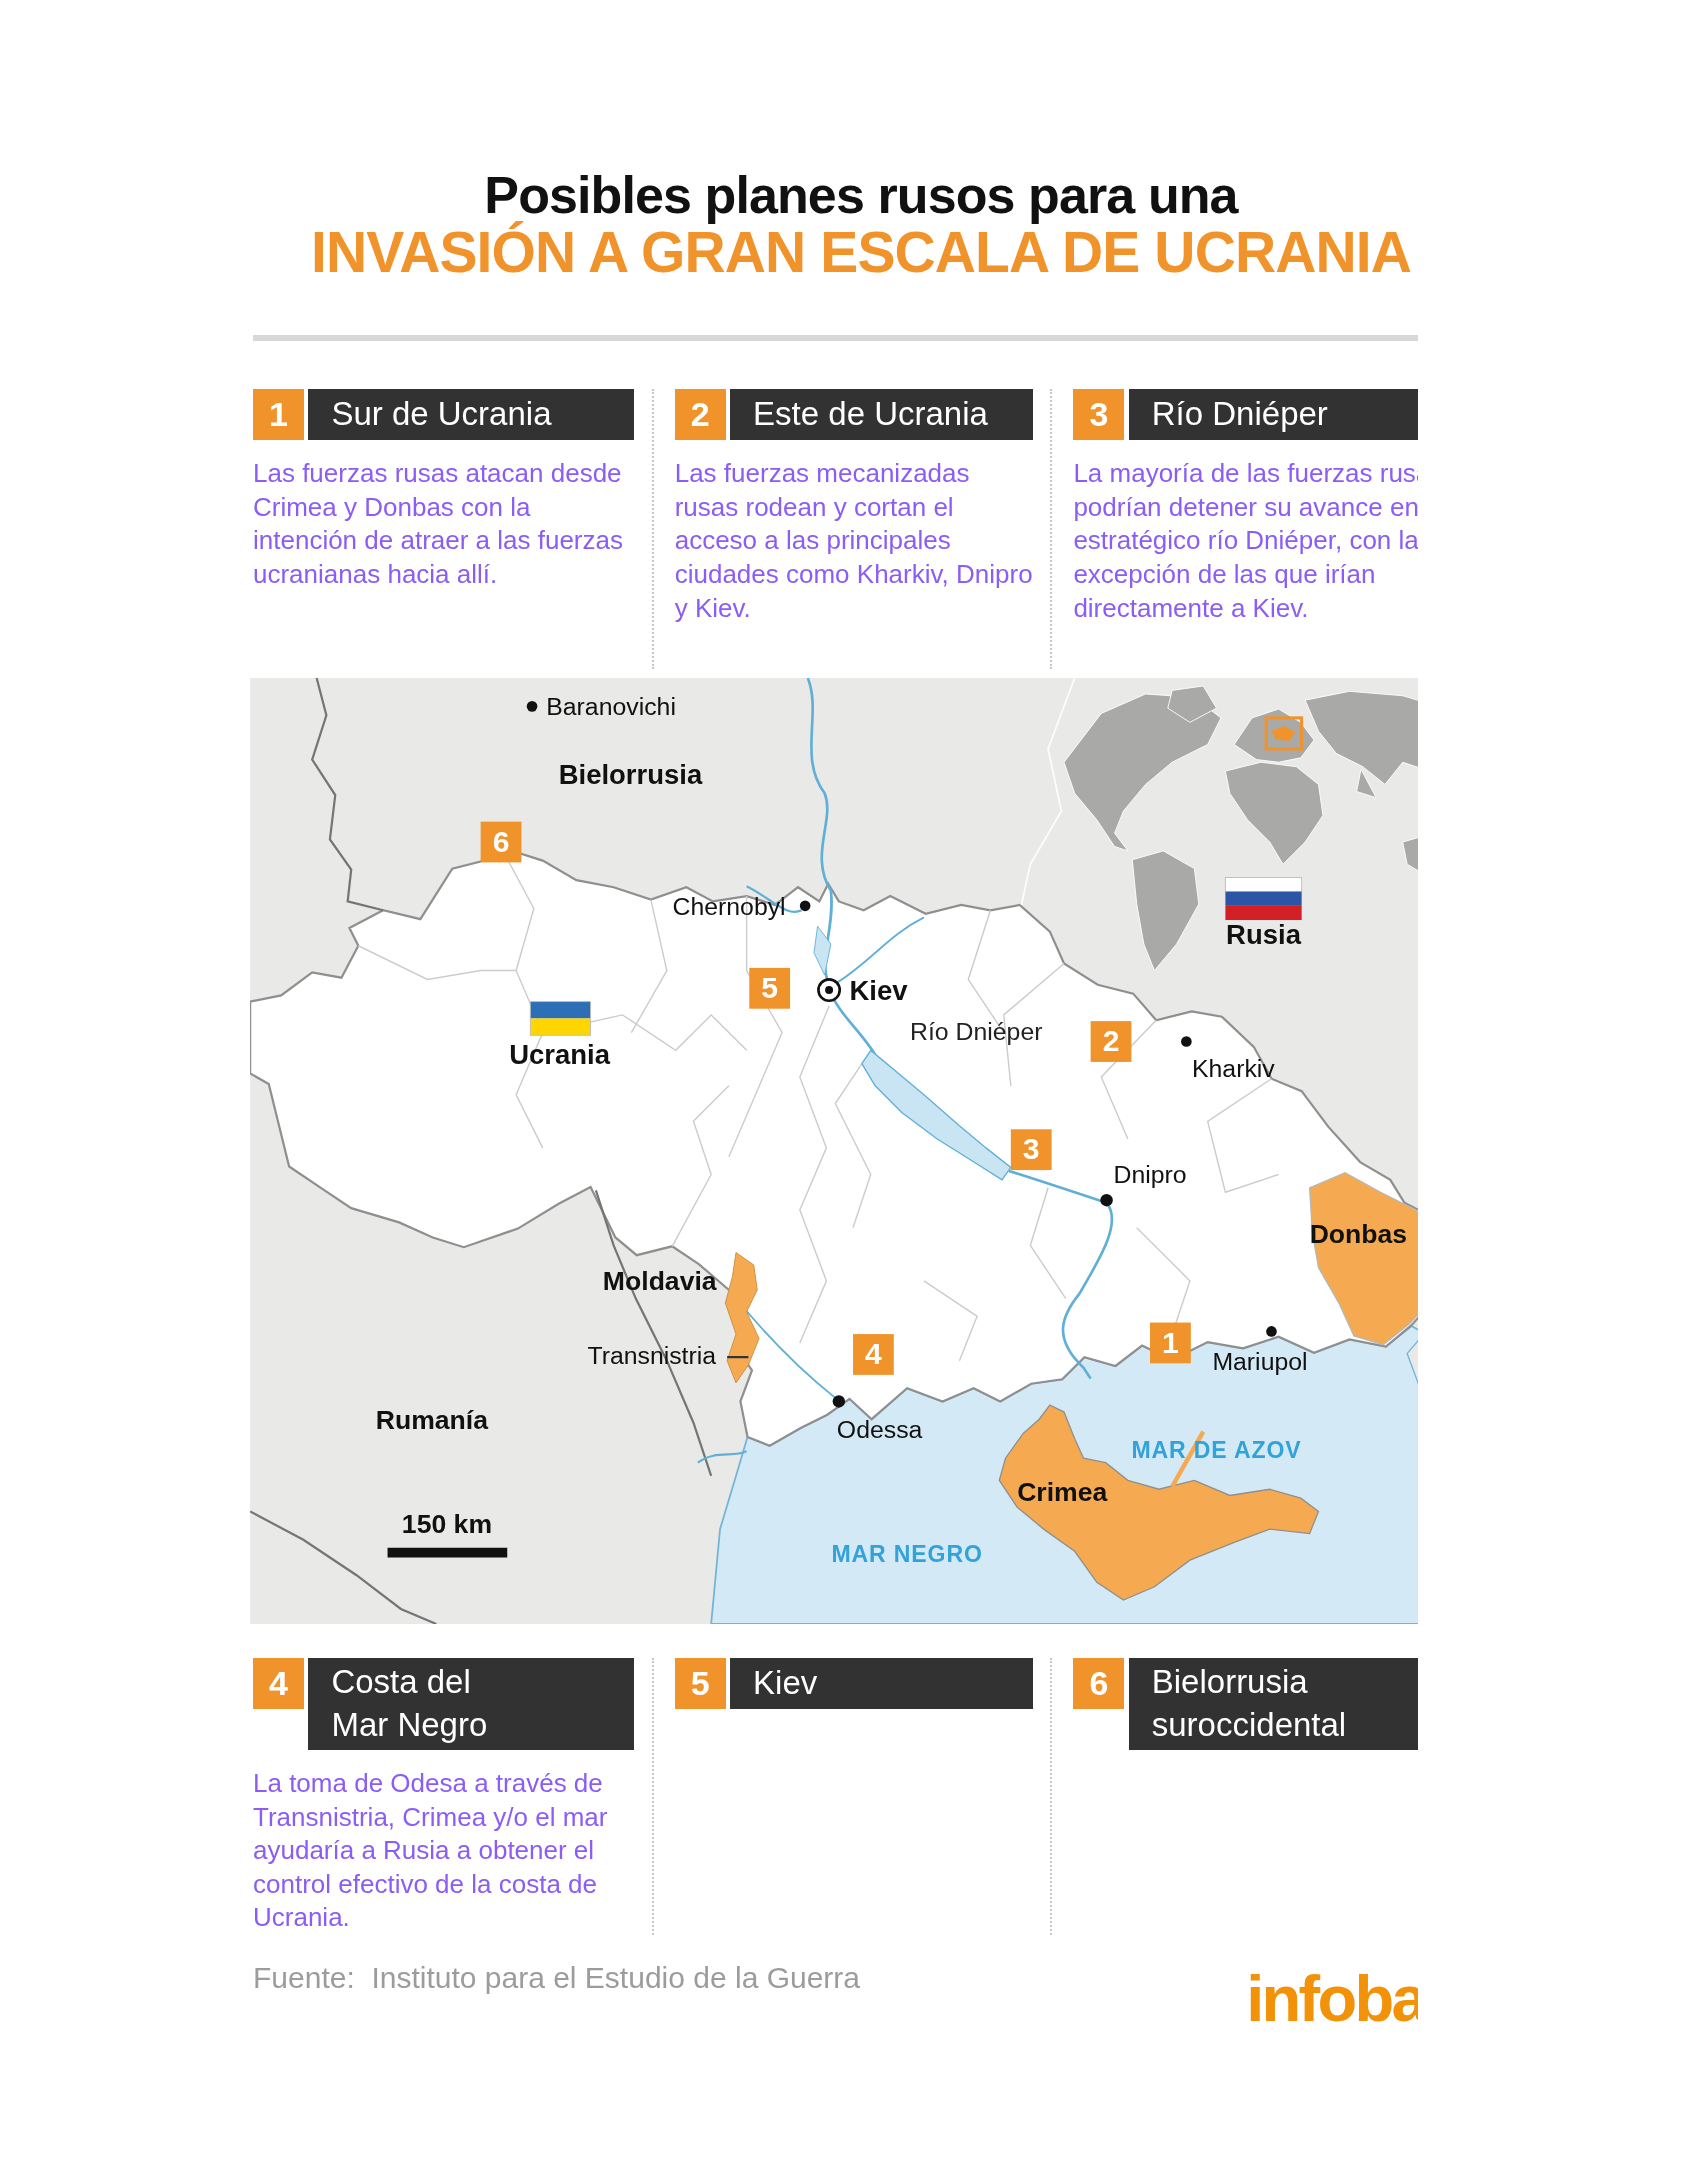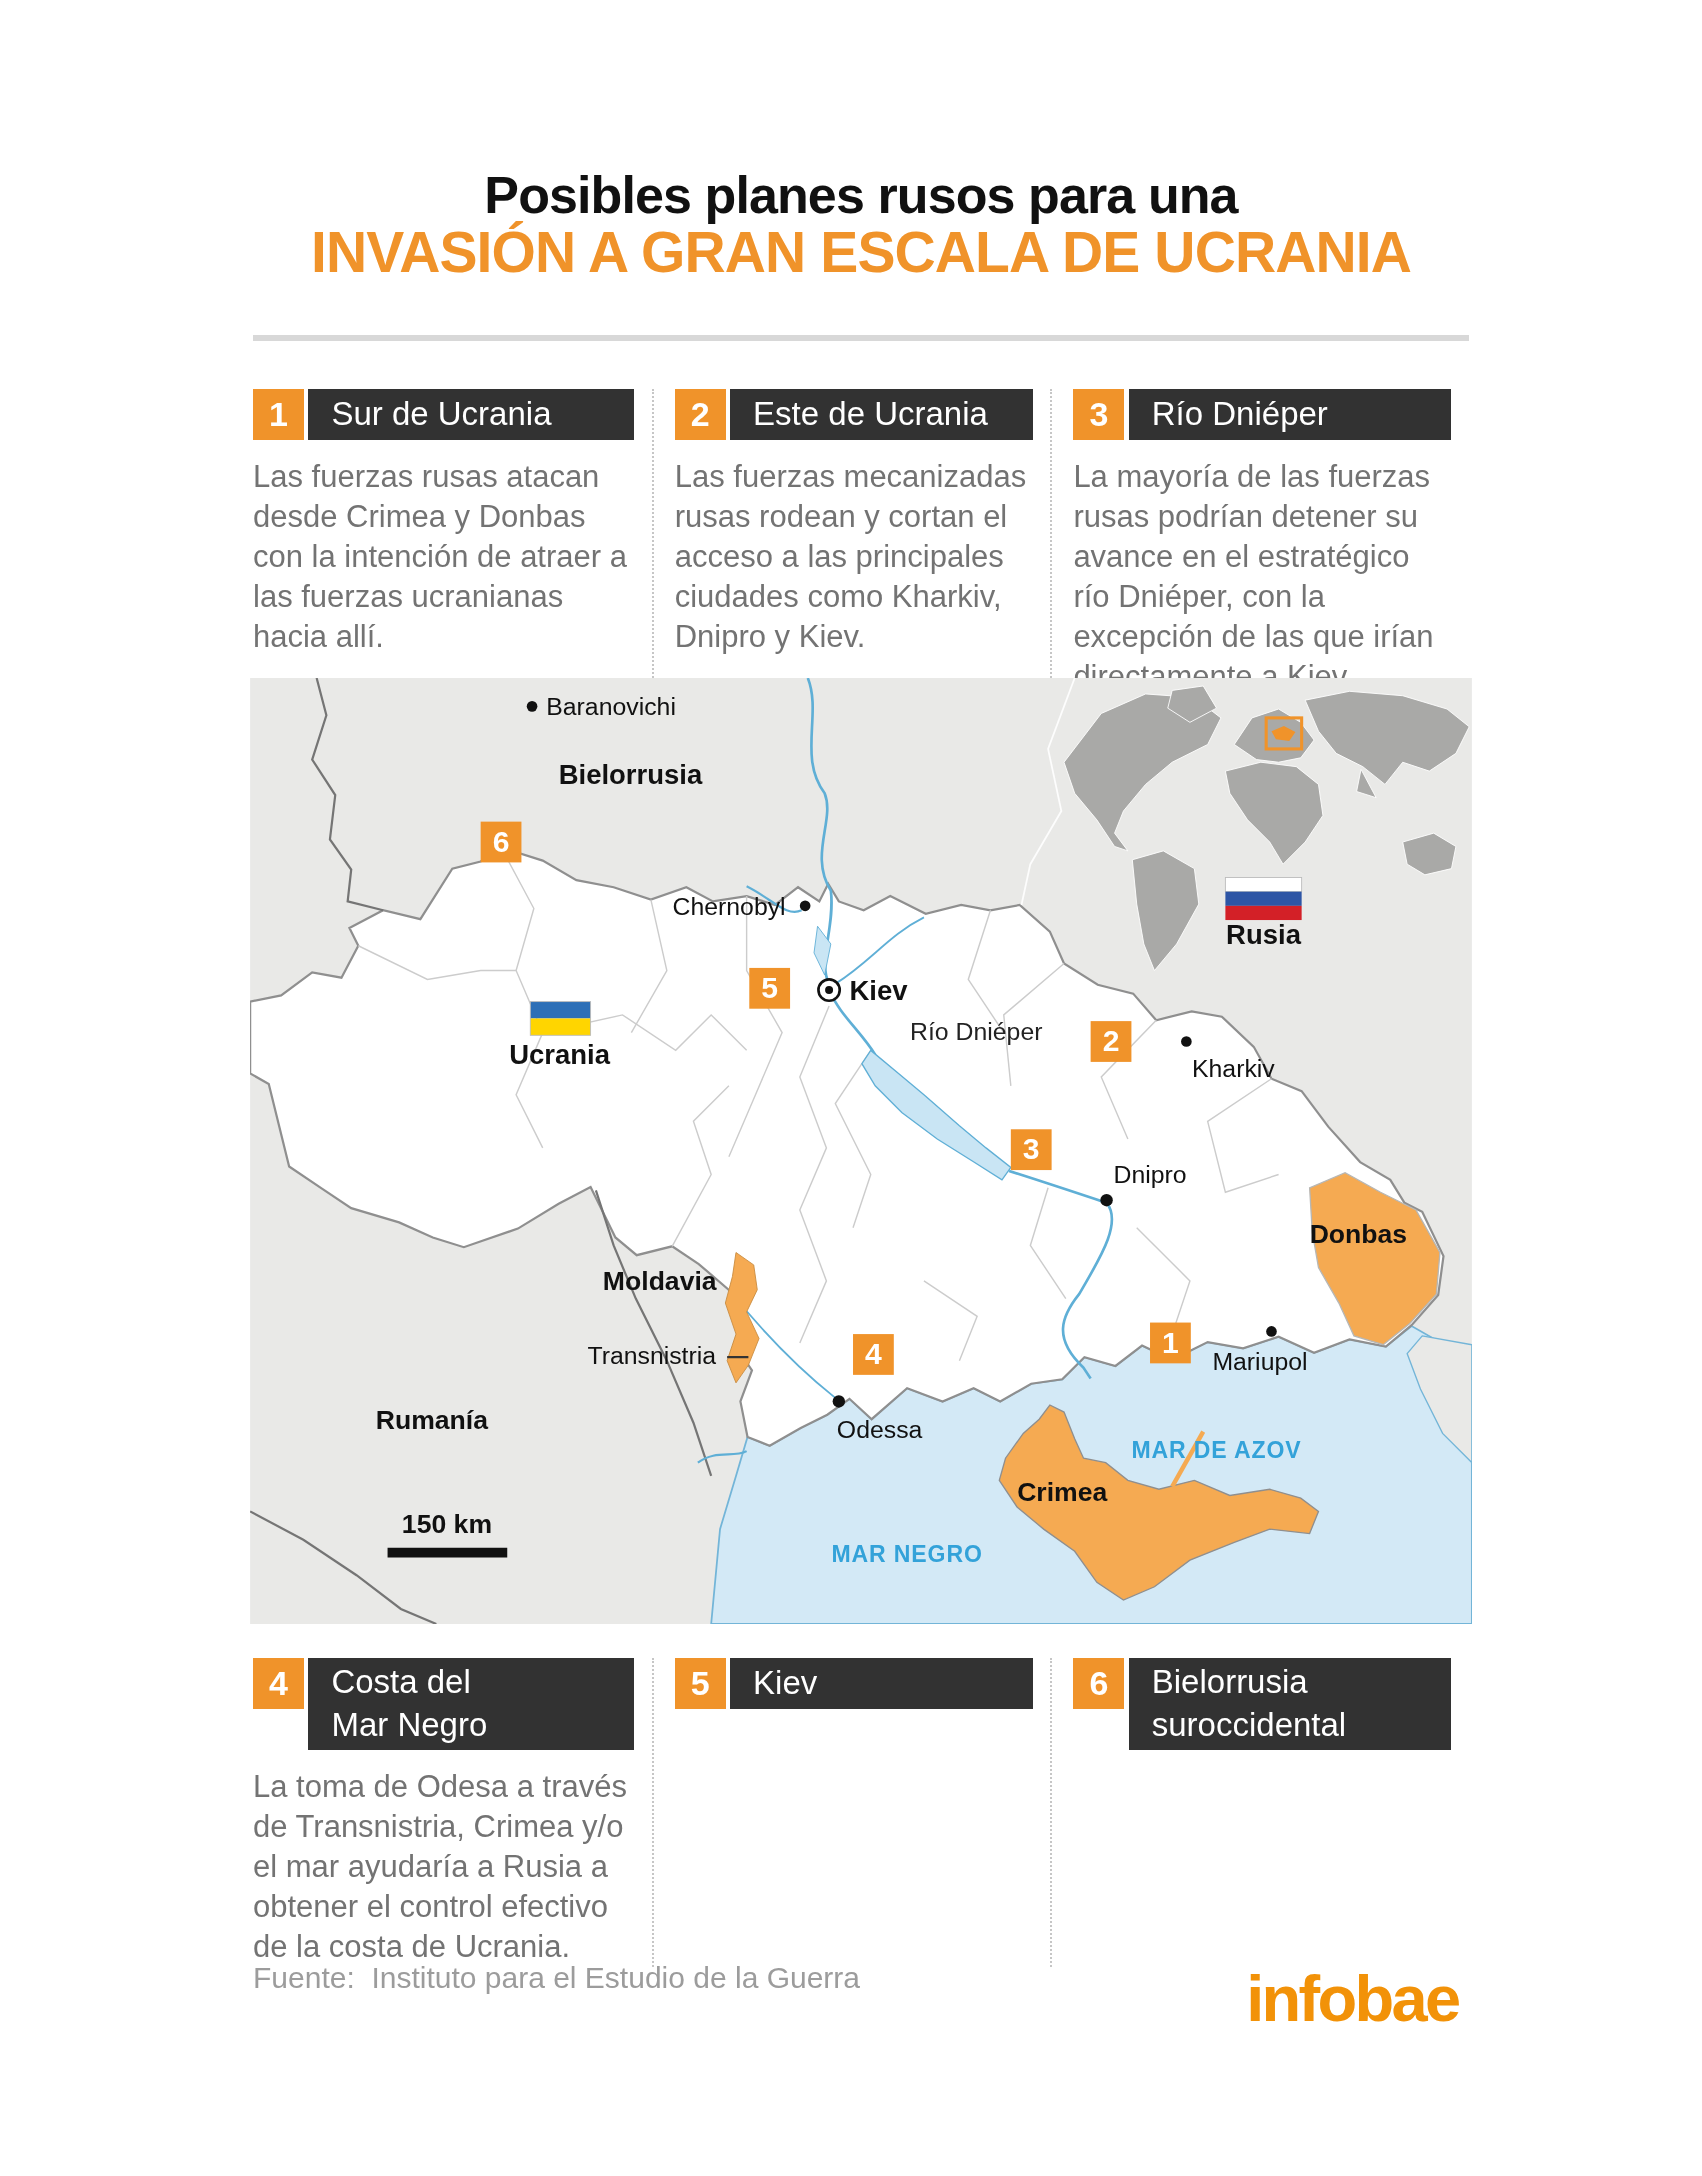--- a/index.html
+++ b/index.html
@@ -1,37 +1,37 @@
 <!DOCTYPE html>
 <html style="font-size:14px"><head>
 <meta charset="utf-8">
 <style>
   html,body{margin:0;padding:0;background:#fff;}
-  .page{width:1702px;height:2177px;background:#fff;position:relative;
+  .page{width:1418px;height:2177px;background:#fff;position:relative;
         font-family:"Liberation Sans","DejaVu Sans",sans-serif;color:#111;overflow:hidden;}
   .content{margin-left:253px;width:1216px;}
   
   .title-block{padding-top:168px;text-align:center;}
   .t1{font-size:52px;font-weight:bold;color:#111;line-height:1.05;letter-spacing:-0.9px;}
   .t2{font-size:57px;font-weight:bold;color:#F0932A;line-height:1.05;margin-top:0;letter-spacing:-0.9px;}
   .rule{height:5.3px;background:#D8D8D8;margin-top:53px;}
   
   .cols{display:grid;grid-template-columns:1fr 1fr 1.05fr;}
   .cols.top{margin-top:48px;height:280px;}
   .cols.bottom{margin-top:34px;height:266px;}
   .col{padding-right:17.7px;}
   .col + .col{border-left:2.7px dotted #C6C6C6;padding-left:21px;}
   .sec-header{display:flex;align-items:flex-start;}
   .num{width:51px;height:51px;background:#F0932A;color:#fff;font-size:34px;font-weight:bold;
        display:flex;align-items:center;justify-content:center;flex:0 0 51px;}
   .bar{background:#323232;color:#fff;margin-left:4.4px;flex:1;min-height:51px;
        display:flex;align-items:center;padding:0 8.9px 0 23px;}
   .bar.tall{min-height:92px;}
   .bar-label{font-size:33px;font-weight:normal;line-height:1.28;white-space:pre-line;}
-  .sec-text{font-size:31px;line-height:1.29;margin:17.7px 0 0 0;max-width:386px;color:#737373;}
+  .sec-text{font-size:26px;line-height:1.29;margin:17.7px 0 0 0;max-width:386px;color:#8b5cf6;}
   
   .map-wrap{margin-left:-2.7px;margin-top:8.9px;width:1222px;height:946px;position:relative;}
   
   .footer{display:flex;justify-content:space-between;align-items:flex-start;margin-top:37px;padding-right:10.6px;gap:25px;}
   .source{font-size:30px;color:#9C9C9C;white-space:pre-wrap;}
   .logo{font-size:65px;font-weight:bold;color:#F29208;letter-spacing:-2.7px;}
   svg text{font-family:"Liberation Sans","DejaVu Sans",sans-serif;}
   .city{font-size:28px;fill:#111;}
   .country{font-size:31px;font-weight:bold;fill:#111;}
   .region{font-size:30px;font-weight:bold;fill:#111;}

